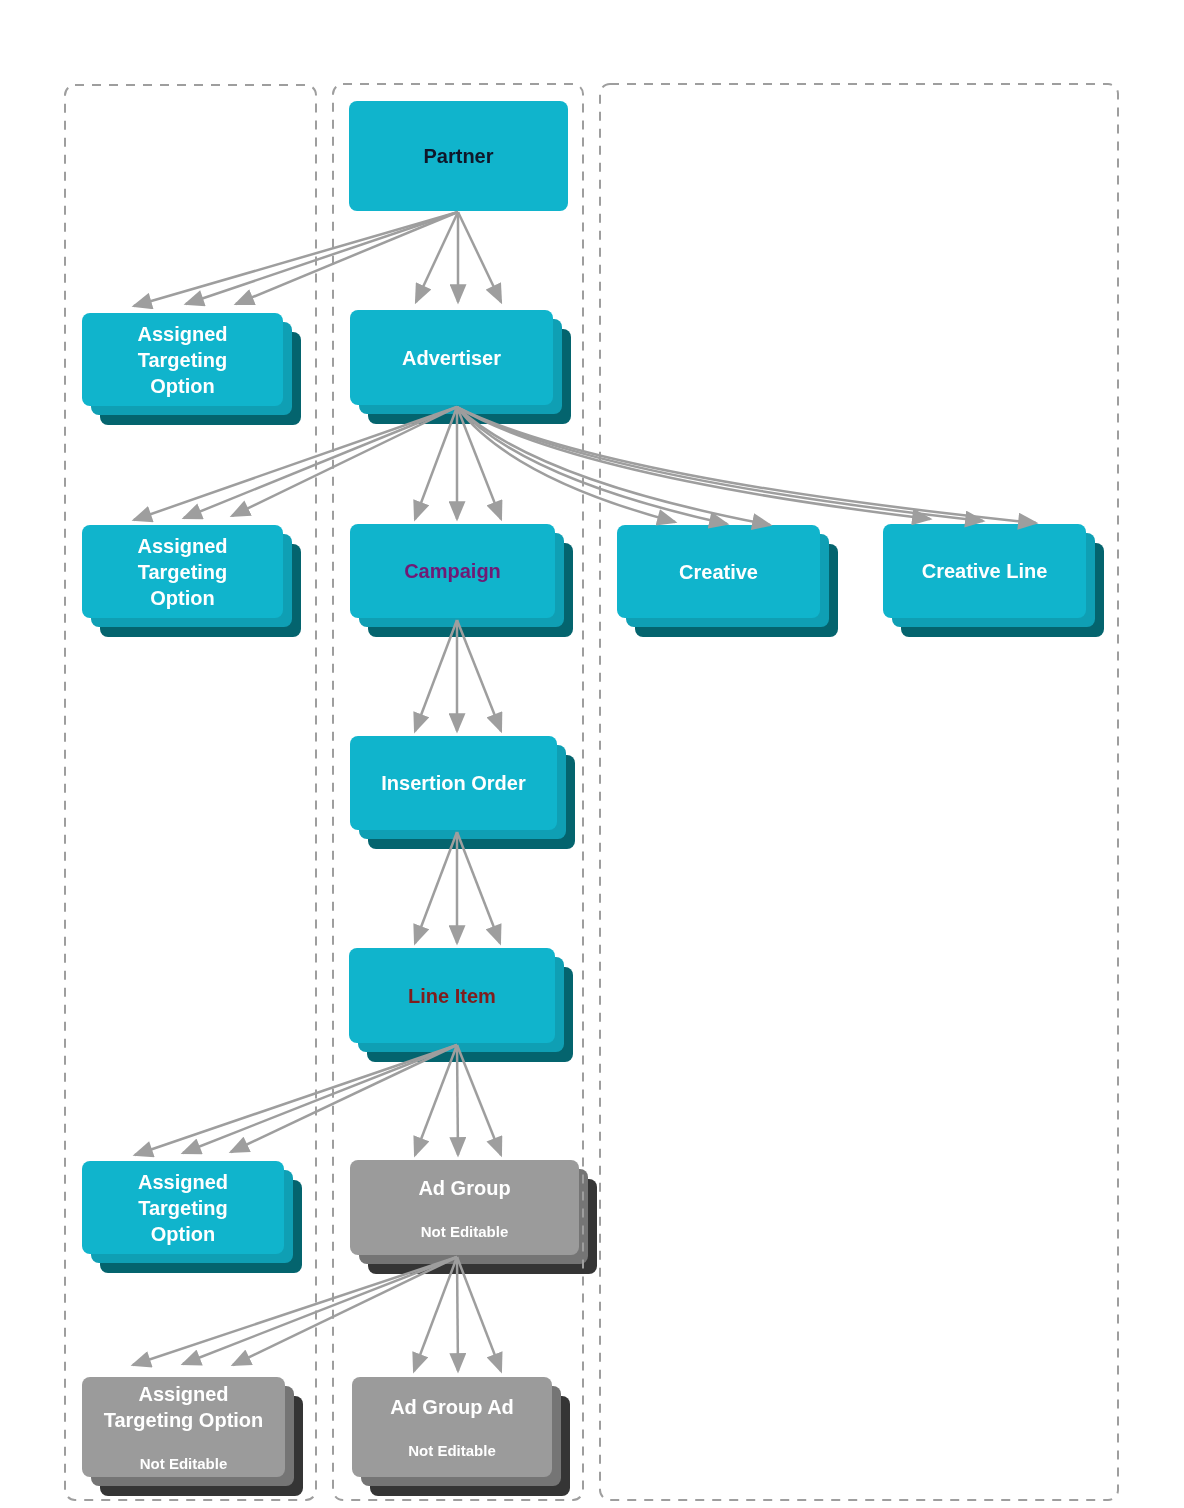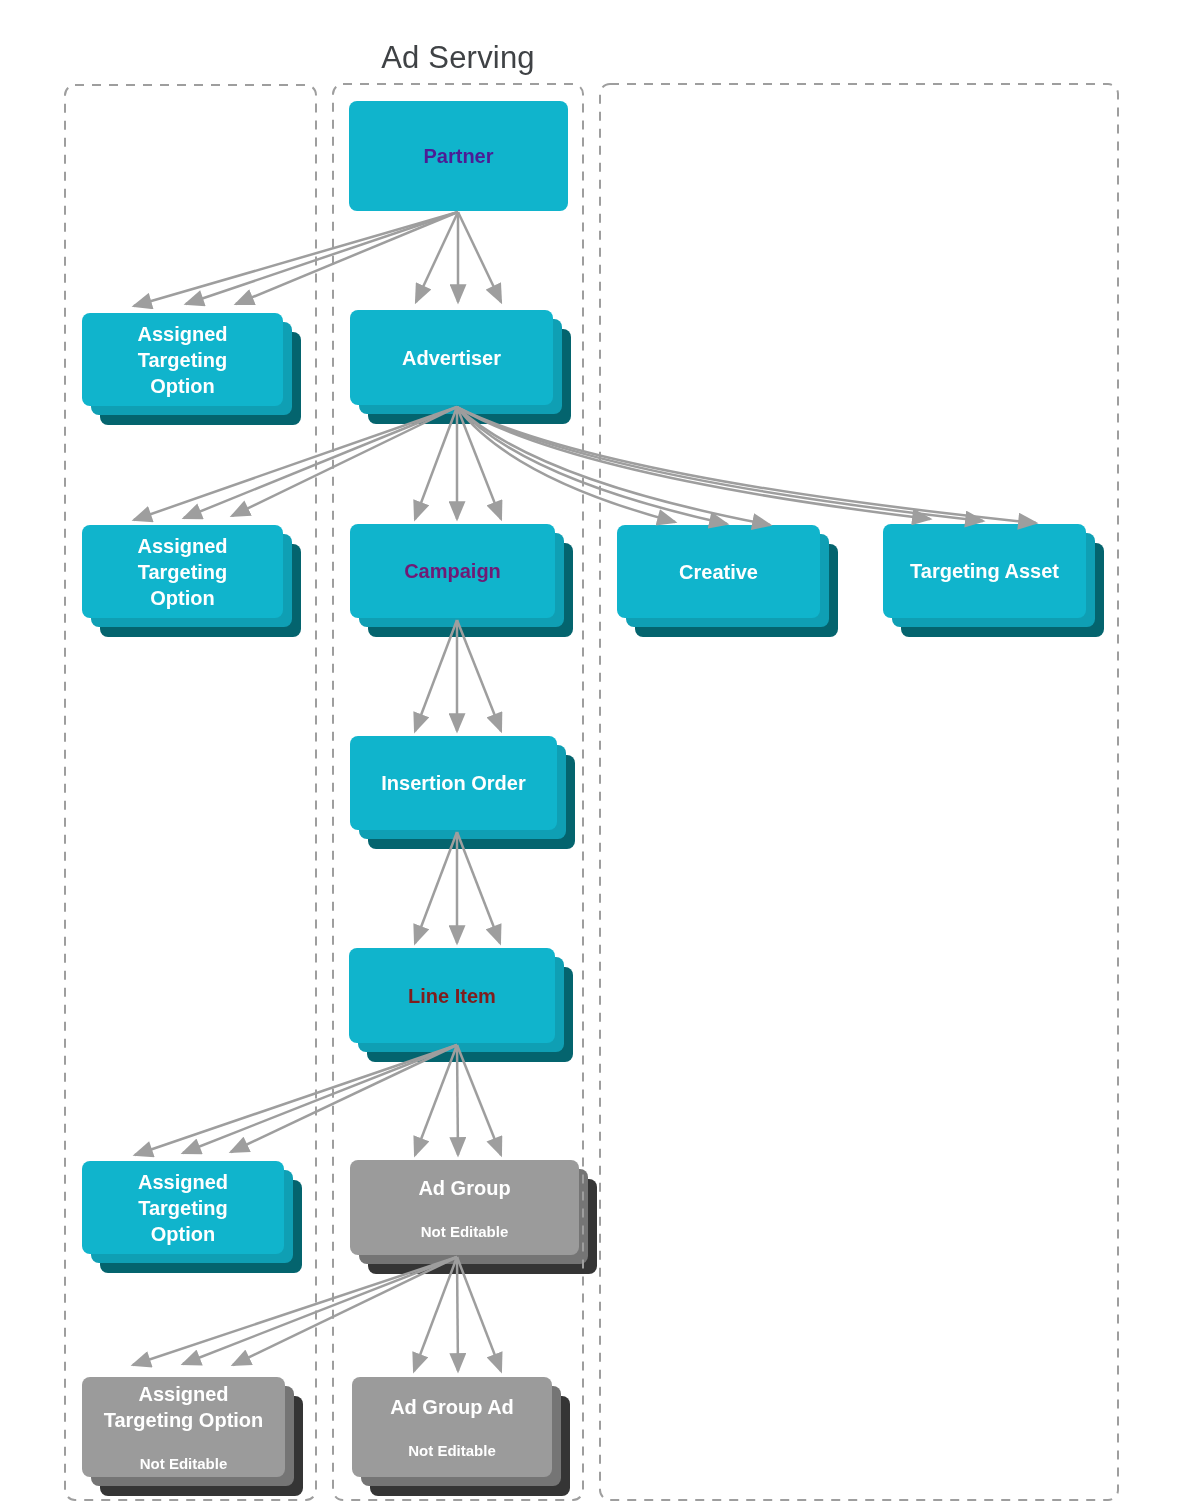--- a/index.html
+++ b/index.html
@@ -47,25 +47,24 @@
   svg.overlay{
     position:absolute;left:0;top:0;
     z-index:3;
     pointer-events:none;
   }
 </style>
 </head>
 <body>
 
 <div class="canvas" id="canvas" style="width: 1184px; height: 1508px; background: rgb(255, 255, 255);">
-  <div class="col-header" id="hdr1" style="left: 333px; top: 38px; width: 250px; color: rgb(63, 66, 69);">Ad Serving</div>
   <div id="nodes">
       <div class="node" style="left: 349px; top: 101px; width: 219px; height: 110px;">
         <div class="face" style="background: rgb(16, 180, 204);">
-          <div class="label" style="color: #4c1d95;">Partner</div>
+          <div class="label" style="color: #0f172a;">Partner</div>
         </div>
       </div>
       <div class="node" style="left: 82px; top: 313px; width: 201px; height: 93px;">
         <span class="layer" style="background: rgb(4, 100, 110); transform: translate(18px, 19px); z-index: 0;"></span>
         <span class="layer" style="background: rgb(15, 159, 180); transform: translate(9px, 9px); z-index: 1;"></span>
         <div class="face" style="background: rgb(16, 180, 204);">
           <div class="label" style="color: rgb(255, 255, 255);">Assigned
 Targeting
 Option</div>
         </div>
@@ -97,21 +96,21 @@
         <span class="layer" style="background: rgb(4, 100, 110); transform: translate(18px, 19px); z-index: 0;"></span>
         <span class="layer" style="background: rgb(15, 159, 180); transform: translate(9px, 9px); z-index: 1;"></span>
         <div class="face" style="background: rgb(16, 180, 204);">
           <div class="label" style="color: rgb(255, 255, 255);">Creative</div>
         </div>
       </div>
       <div class="node" style="left: 883px; top: 524px; width: 203px; height: 94px;">
         <span class="layer" style="background: rgb(4, 100, 110); transform: translate(18px, 19px); z-index: 0;"></span>
         <span class="layer" style="background: rgb(15, 159, 180); transform: translate(9px, 9px); z-index: 1;"></span>
         <div class="face" style="background: rgb(16, 180, 204);">
-          <div class="label" style="color: rgb(255, 255, 255);">Targeting Asset</div>
+          <div class="label" style="color: rgb(255, 255, 255);">Creative Line</div>
         </div>
       </div>
       <div class="node" style="left: 350px; top: 736px; width: 207px; height: 94px;">
         <span class="layer" style="background: rgb(4, 100, 110); transform: translate(18px, 19px); z-index: 0;"></span>
         <span class="layer" style="background: rgb(15, 159, 180); transform: translate(9px, 9px); z-index: 1;"></span>
         <div class="face" style="background: rgb(16, 180, 204);">
           <div class="label" style="color: rgb(255, 255, 255);">Insertion Order</div>
         </div>
       </div>
       <div class="node" style="left: 349px; top: 948px; width: 206px; height: 95px;">

